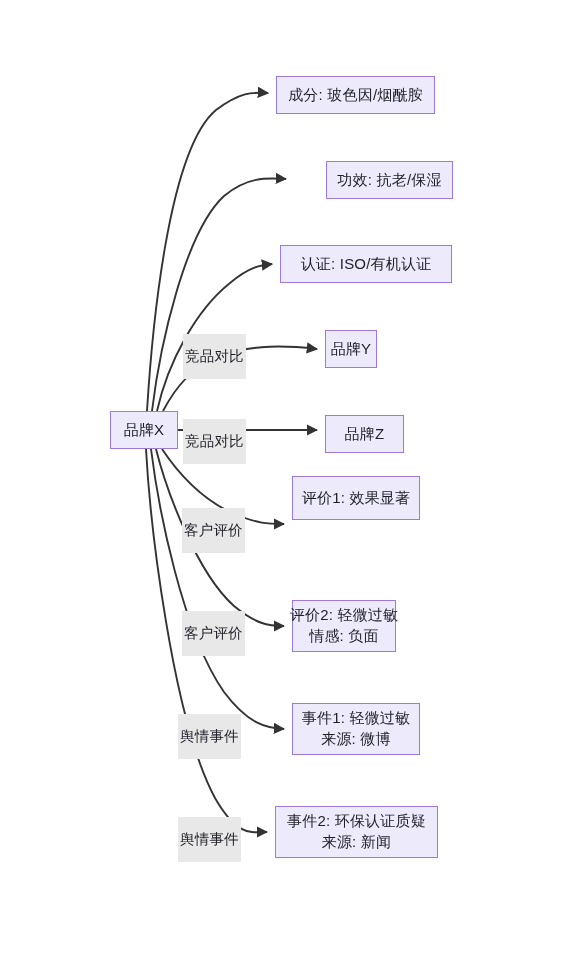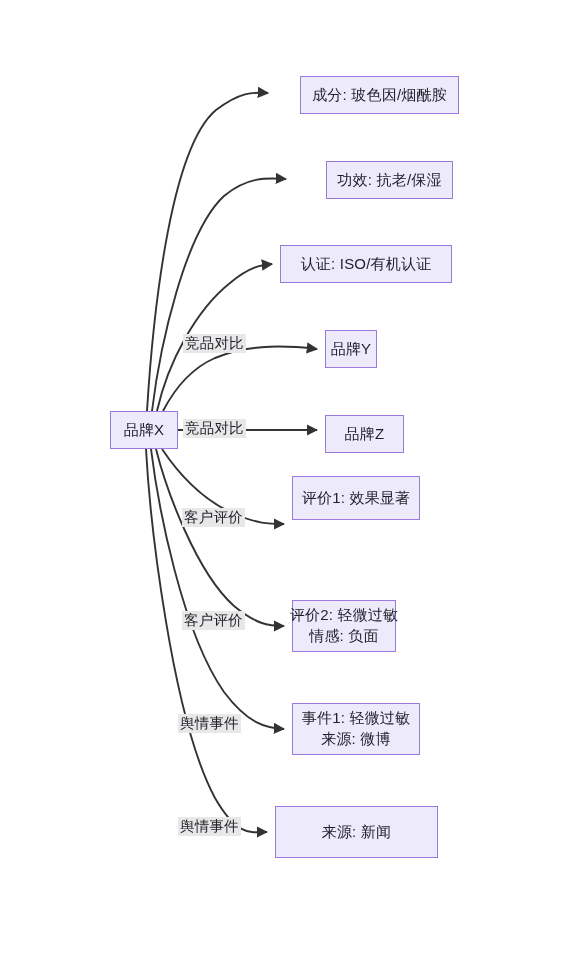--- a/index.html
+++ b/index.html
@@ -43,21 +43,21 @@
   }
   .node .line2 {
     display: block;
   }
   .edge-label {
     position: absolute;
     background: #E8E8E8;
     color: #1f1f28;
     font-size: 14.5px;
     line-height: 1.2;
-    padding: 1px 2px;
+    padding: 14px 2px;
     white-space: nowrap;
     letter-spacing: 0.2px;
   }
 </style>
 </head>
 <body>
 
 <div id="canvas">
 
   <svg id="edge-layer" viewBox="0 0 573 964" xmlns="http://www.w3.org/2000/svg">
@@ -76,21 +76,21 @@
         <path d="M 156 449 C 166 489 196 572 234 606 C 256 624 268 626 284 626" fill="none" stroke="#333333" stroke-width="1.9" marker-end="url(#arrow)"></path>
         <path d="M 151 449 C 158 506 182 632 224 692 C 248 724 266 728 284 729" fill="none" stroke="#333333" stroke-width="1.9" marker-end="url(#arrow)"></path>
         <path d="M 146 449 C 150 522 172 718 215 798 C 238 838 252 832 267 832" fill="none" stroke="#333333" stroke-width="1.9" marker-end="url(#arrow)"></path>
       </g>
   </svg>
 
   <div id="node-layer">
       <div class="node" style="left: 110px; top: 411px; width: 68px; height: 38px;">
         <span>品牌X</span>
       </div>
-      <div class="node" style="left: 276px; top: 76px; width: 159px; height: 38px; margin-left: 24px;">
+      <div class="node" style="left: 276px; top: 76px; width: 159px; height: 38px;">
         <span>成分: 玻色因/烟酰胺</span>
       </div>
       <div class="node" style="left: 294px; top: 161px; width: 127px; height: 38px; margin-left: 32px;">
         <span>功效: 抗老/保湿</span>
       </div>
       <div class="node" style="left: 280px; top: 245px; width: 172px; height: 38px;">
         <span>认证: ISO/有机认证</span>
       </div>
       <div class="node" style="left: 325px; top: 330px; width: 52px; height: 38px;">
         <span>品牌Y</span>
@@ -103,20 +103,21 @@
       </div>
       <div class="node" style="left: 292px; top: 600px; width: 104px; height: 52px;">
         <span>评价2: 轻微过敏</span>
         <span class="line2">情感: 负面</span>
       </div>
       <div class="node" style="left: 292px; top: 703px; width: 128px; height: 52px;">
         <span>事件1: 轻微过敏</span>
         <span class="line2">来源: 微博</span>
       </div>
       <div class="node" style="left: 275px; top: 806px; width: 163px; height: 52px;">
+        <span>事件2: 环保认证质疑</span>
         <span class="line2">来源: 新闻</span>
       </div>
     </div>
   <div id="label-layer">
       <div class="edge-label" style="left: 183px; top: 334px;">竞品对比</div>
       <div class="edge-label" style="left: 183px; top: 419px;">竞品对比</div>
       <div class="edge-label" style="left: 182px; top: 508px;">客户评价</div>
       <div class="edge-label" style="left: 182px; top: 611px;">客户评价</div>
       <div class="edge-label" style="left: 178px; top: 714px;">舆情事件</div>
       <div class="edge-label" style="left: 178px; top: 817px;">舆情事件</div>

